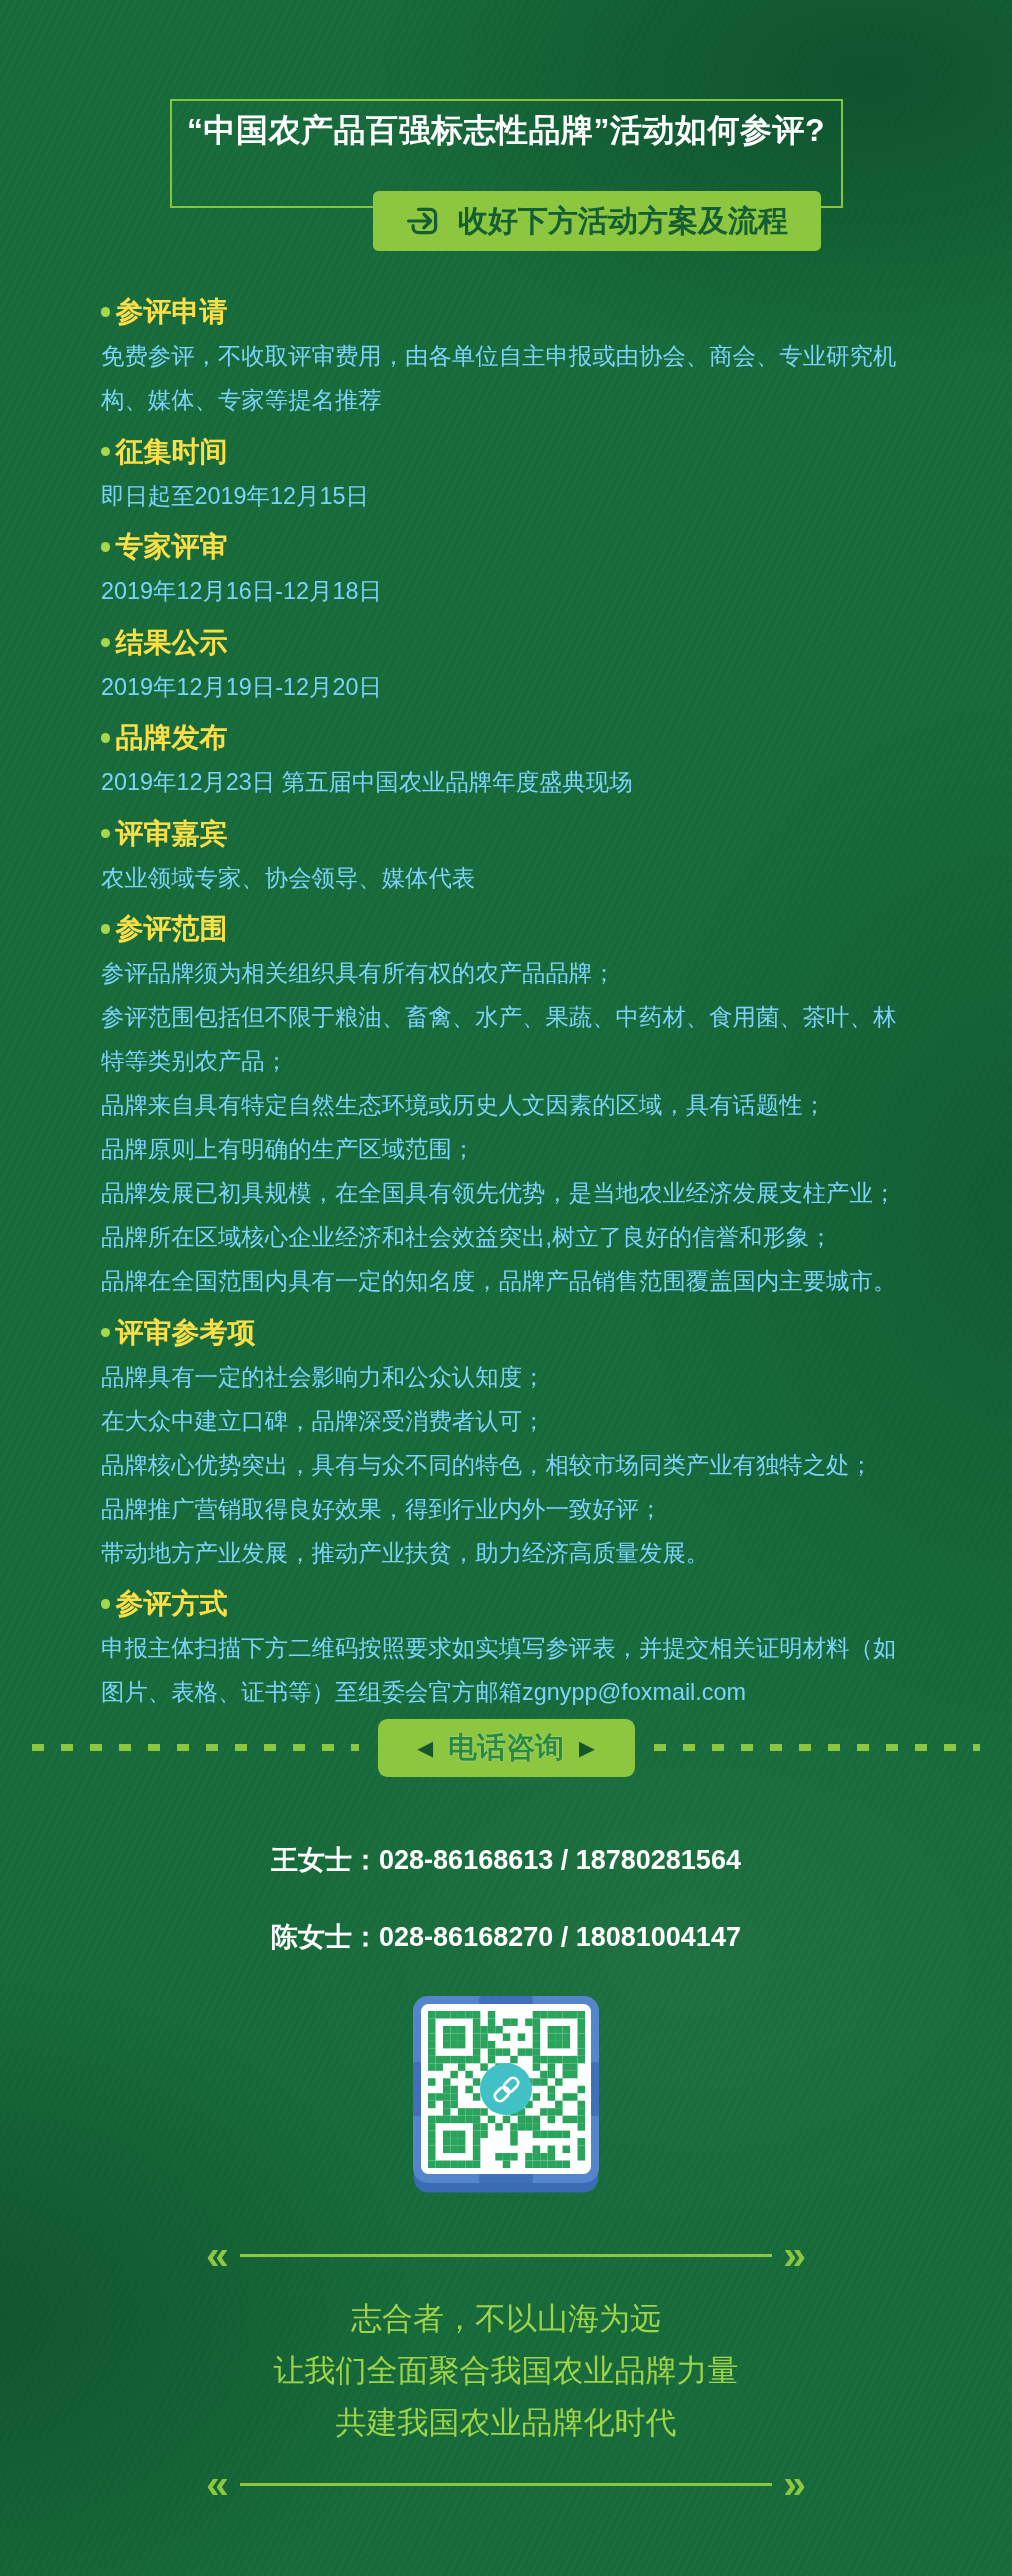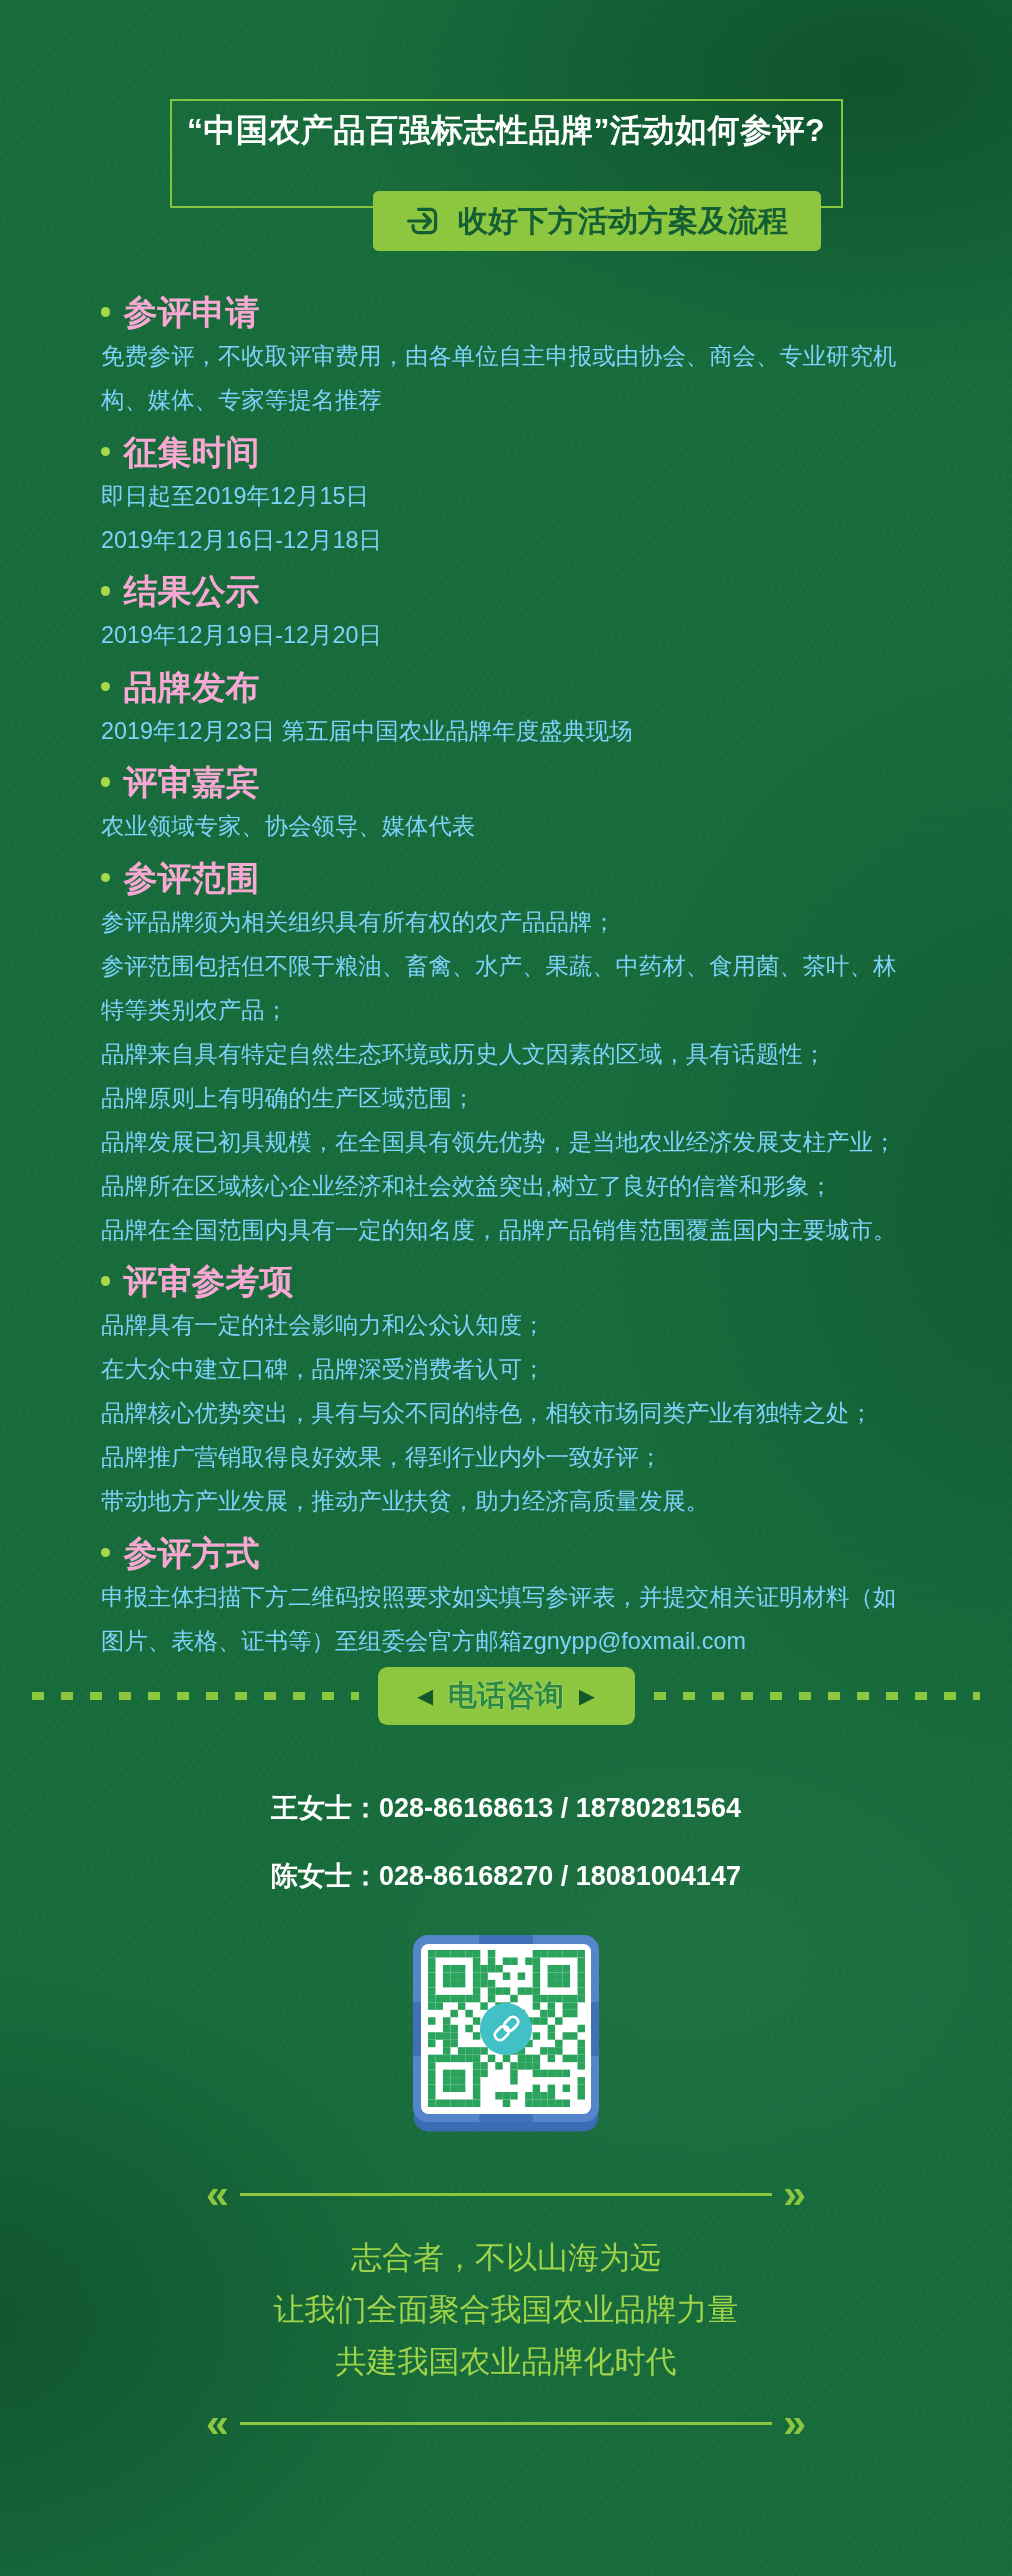--- a/index.html
+++ b/index.html
@@ -32,39 +32,39 @@
     position:absolute;left:201px;top:90px;width:448px;height:60px;
     background:#8dc63f;border-radius:5.6px;
     display:flex;align-items:center;justify-content:center;gap:17px;
     color:#145e33;font-size:30px;font-weight:bold;cursor:pointer;white-space:nowrap;
   }
   .banner-btn svg{flex:0 0 auto;}
 
   
   .sections{margin:82px 101px 0;}
   .sec-h{
-    display:flex;align-items:center;gap:13px;margin-top:7.5px;
-    color:#f9a8d4;font-size:34px;font-weight:bold;line-height:44px;white-space:nowrap;
+    display:flex;align-items:center;gap:5px;margin-top:7.5px;
+    color:#fde047;font-size:28px;font-weight:bold;line-height:44px;white-space:nowrap;
   }
   .bullet{width:9.4px;height:9.4px;border-radius:50%;background:#a7d848;flex:0 0 auto;}
   .sec p{margin:0;color:#7dd3fc;font-size:23.4px;line-height:44px;}
 
   
   .phone-row{display:flex;align-items:center;margin-top:3.7px;padding:0 32px;height:60px;}
   .dash{height:7.5px;flex:1;background:repeating-linear-gradient(90deg,#8dc63f 0 12px,transparent 12px 29px);}
   .phone-btn{
     margin:0 19px;min-width:212px;height:58px;background:#8dc63f;border-radius:9.4px;
     display:flex;align-items:center;justify-content:center;gap:15px;cursor:pointer;
     color:#2a8a41;font-size:29px;font-weight:bold;text-shadow:0 0 1.9px rgba(255,255,255,.55);
     white-space:nowrap;padding:0 22.5px;
   }
   .phone-btn .tri{color:#14572b;font-size:20.6px;text-shadow:none;}
   .phones{margin-top:58px;text-align:center;}
   .phone-line{color:#ffffff;font-size:27px;font-weight:bold;line-height:49px;white-space:nowrap;}
-  .phone-line + .phone-line{margin-top:19px;}
+  .phone-line + .phone-line{margin-top:28px;}
 
   
   .qr-wrap{display:flex;justify-content:center;margin-top:34px;}
   .qr-frame{
     position:relative;background:#5586cc;padding:8.4px;border-radius:15px;
     box-shadow:0 10.3px 0 -0.9px #3a6cb3;
   }
   .qr-inner{background:#ffffff;padding:6.6px;border-radius:7.5px;font-size:0;}
   .qr-tab{position:absolute;background:#3f70b8;border-radius:1.9px;}
   .qr-tab.t{top:0;left:50%;transform:translateX(-50%);width:54px;height:8.4px;}
@@ -115,20 +115,24 @@
 
     <div class="sec">
       <div class="sec-h">
           <span class="bullet"></span>
           <span>征集时间</span>
         </div>
       <p>即日起至2019年12月15日</p>
     </div>
 
     <div class="sec">
+      <div class="sec-h">
+          <span class="bullet"></span>
+          <span>专家评审</span>
+        </div>
       <p>2019年12月16日-12月18日</p>
     </div>
 
     <div class="sec">
       <div class="sec-h">
           <span class="bullet"></span>
           <span>结果公示</span>
         </div>
       <p>2019年12月19日-12月20日</p>
     </div>

